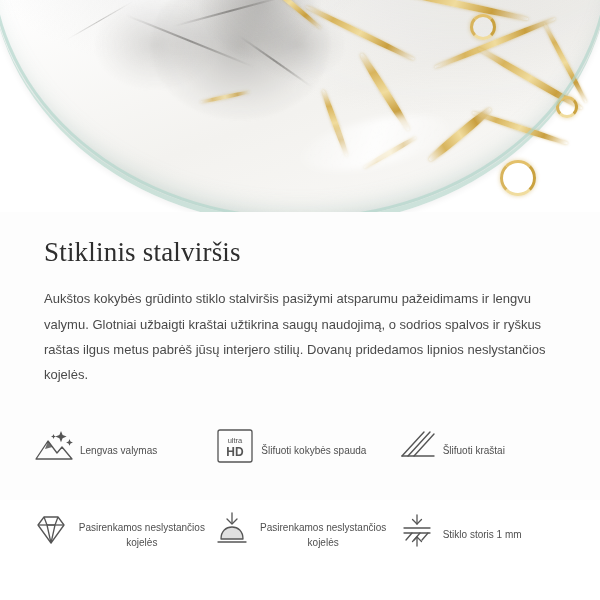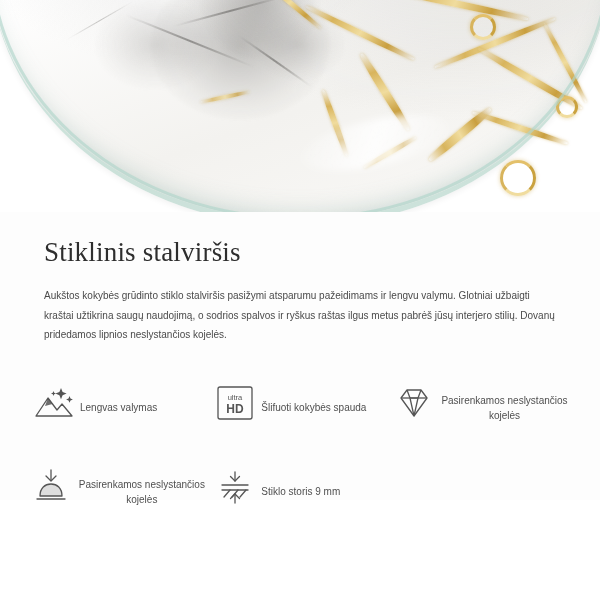--- a/index.html
+++ b/index.html
@@ -104,21 +104,21 @@
     font-family: "Liberation Serif", serif;
     font-weight: 400;
     font-size: 27px;
     line-height: 1.34;
     letter-spacing: 0.2px;
     color: #2e2e2e;
     margin: 0 0 16px 0;
   }
   h1.title .l2 { display: block; }
   .body-copy p {
-    font-size: 10px;
+    font-size: 13px;
     line-height: 1.95;
     color: #4a4a4a;
     margin: 0;
   }
 
   
   .features {
     margin-top: 34px;
     padding: 0 28px;
     display: grid;
@@ -213,20 +213,31 @@
       <div class="feature-icon">
         <svg width="44" height="40" viewBox="0 0 44 40">
           <rect x="5" y="4" width="34" height="32" rx="2" fill="none" stroke="#555" stroke-width="1.3"></rect>
           <text x="22" y="17" text-anchor="middle" font-family="Liberation Sans, sans-serif" font-size="7.5" fill="#555">ultra</text>
           <text x="22" y="30" text-anchor="middle" font-family="Liberation Sans, sans-serif" font-size="12" font-weight="bold" fill="#555">HD</text>
         </svg>
       </div>
       <div class="feature-label">Šlifuoti kokybės spauda</div>
     </div>
 
+    <div class="feature">
+      <div class="feature-icon">
+        <svg width="46" height="40" viewBox="0 0 46 40" stroke="#555" stroke-width="1.4" stroke-linecap="round" fill="none">
+          <path d="M8 30 L30 6"></path>
+          <path d="M14 30 L36 6"></path>
+          <path d="M20 30 L40 8"></path>
+          <path d="M8 30 L40 30"></path>
+        </svg>
+      </div>
+      <div class="feature-label">Šlifuoti kraštai</div>
+    </div>
 
     <div class="feature">
       <div class="feature-icon">
         <svg width="46" height="40" viewBox="0 0 46 40" fill="none" stroke="#555" stroke-width="1.3" stroke-linejoin="round">
           <path d="M10 15 L16 7 L30 7 L36 15 L23 33 Z"></path>
           <path d="M10 15 L36 15"></path>
           <path d="M16 7 L19 15 L23 33"></path>
           <path d="M30 7 L27 15 L23 33"></path>
           <path d="M19 15 L27 15"></path>
         </svg>
@@ -253,17 +264,17 @@
           <path d="M18.5 9.5 L23 14 L27.5 9.5"></path>
           <path d="M10 18 L36 18"></path>
           <path d="M10 23 L36 23"></path>
           <path d="M12 30 L18 23"></path>
           <path d="M20 30 L26 23"></path>
           <path d="M28 30 L34 23"></path>
           <path d="M23 36 L23 27"></path>
           <path d="M18.5 31.5 L23 27 L27.5 31.5"></path>
         </svg>
       </div>
-      <div class="feature-label">Stiklo storis 9 mm</div>
+      <div class="feature-label">Stiklo storis 1 mm</div>
     </div>
 
   </div>
 </div>
 
 </body></html>

